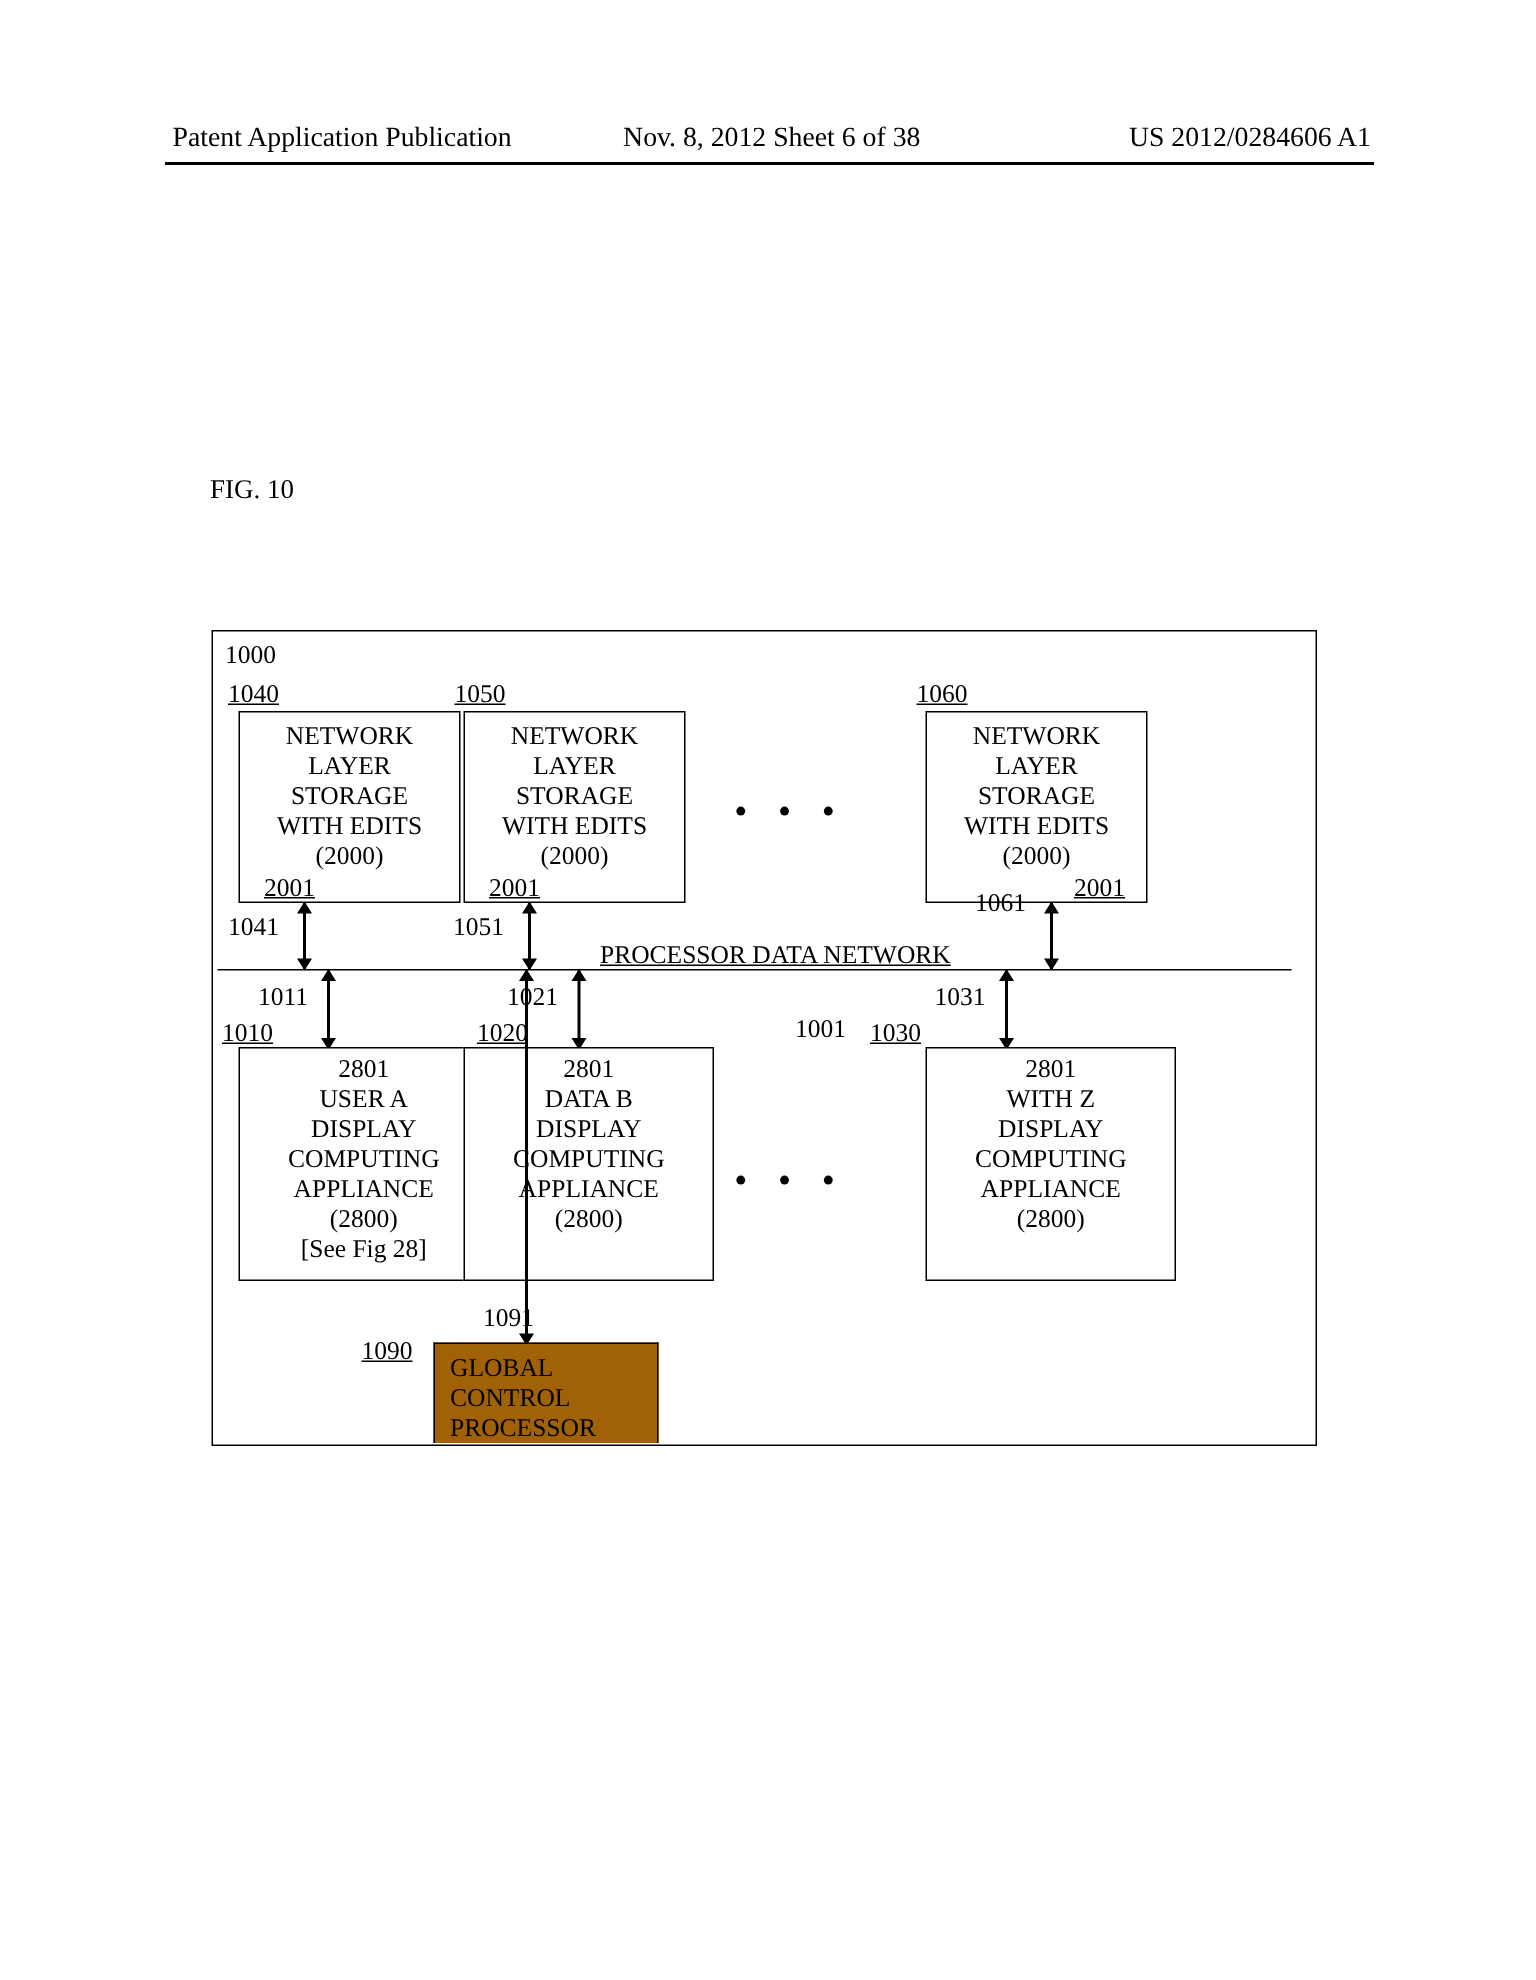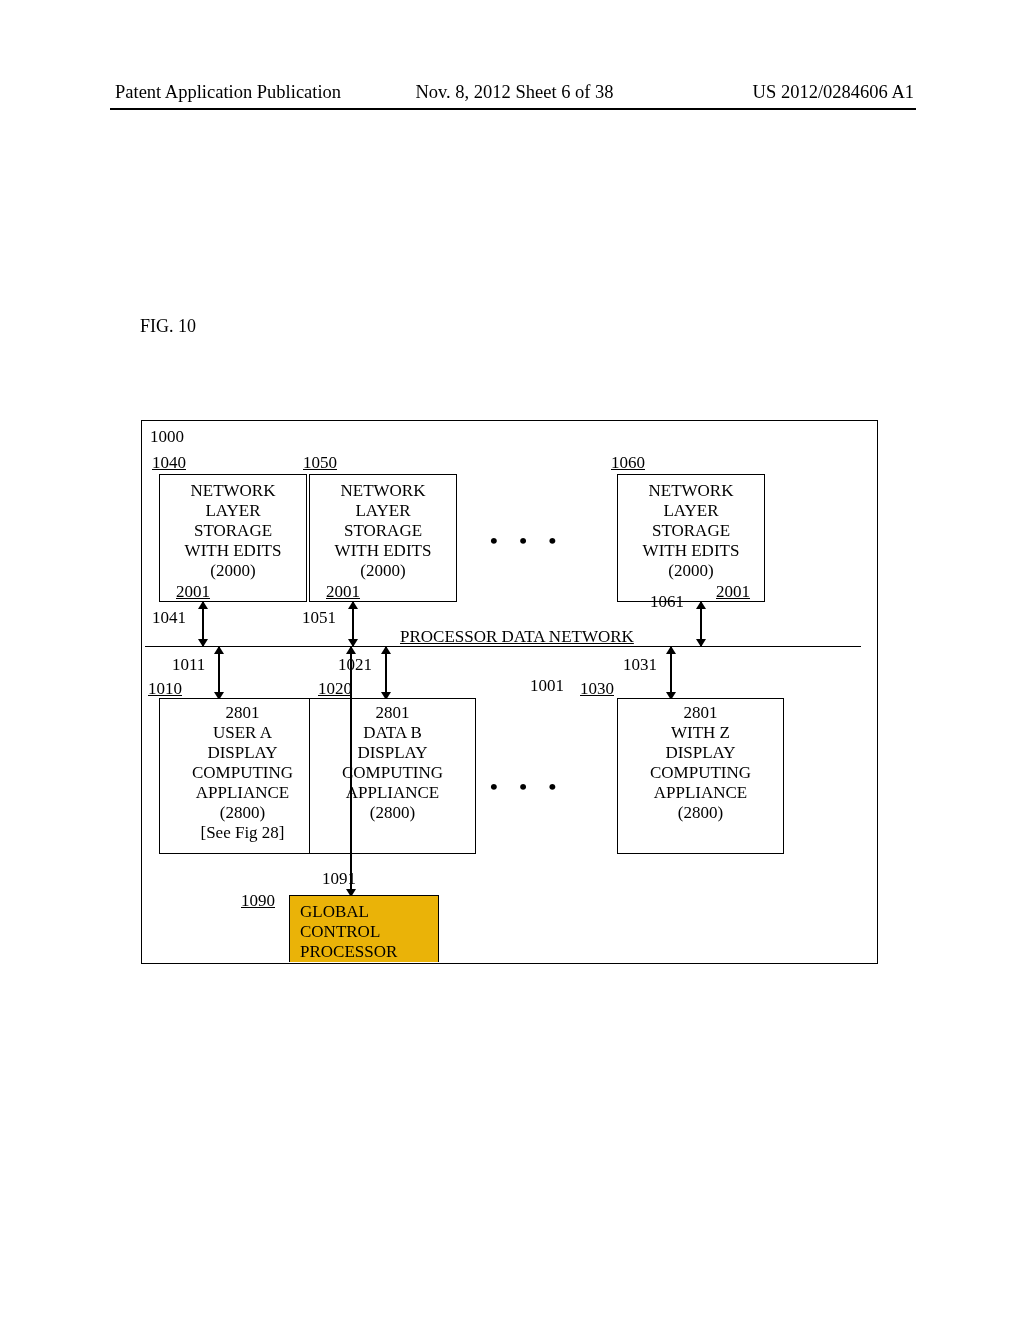--- a/index.html
+++ b/index.html
@@ -151,21 +151,21 @@
   .gcp {
     position: absolute;
     left: 289px; top: 895px;
     width: 150px; height: 67px;
     border: 1.5px solid #000;
     border-bottom: none;
     font-size: 17px;
     padding: 6px 0 0 10px;
     line-height: 1.18;
     text-align: left;
-    background: #eab308;
+    background: #a16207;
   }
 </style>
 </head>
 <body>
 
 <div class="page">
 
   <div class="header-row">
     <span>Patent Application Publication</span>
     <span class="center">Nov. 8, 2012  Sheet 6 of 38</span>

